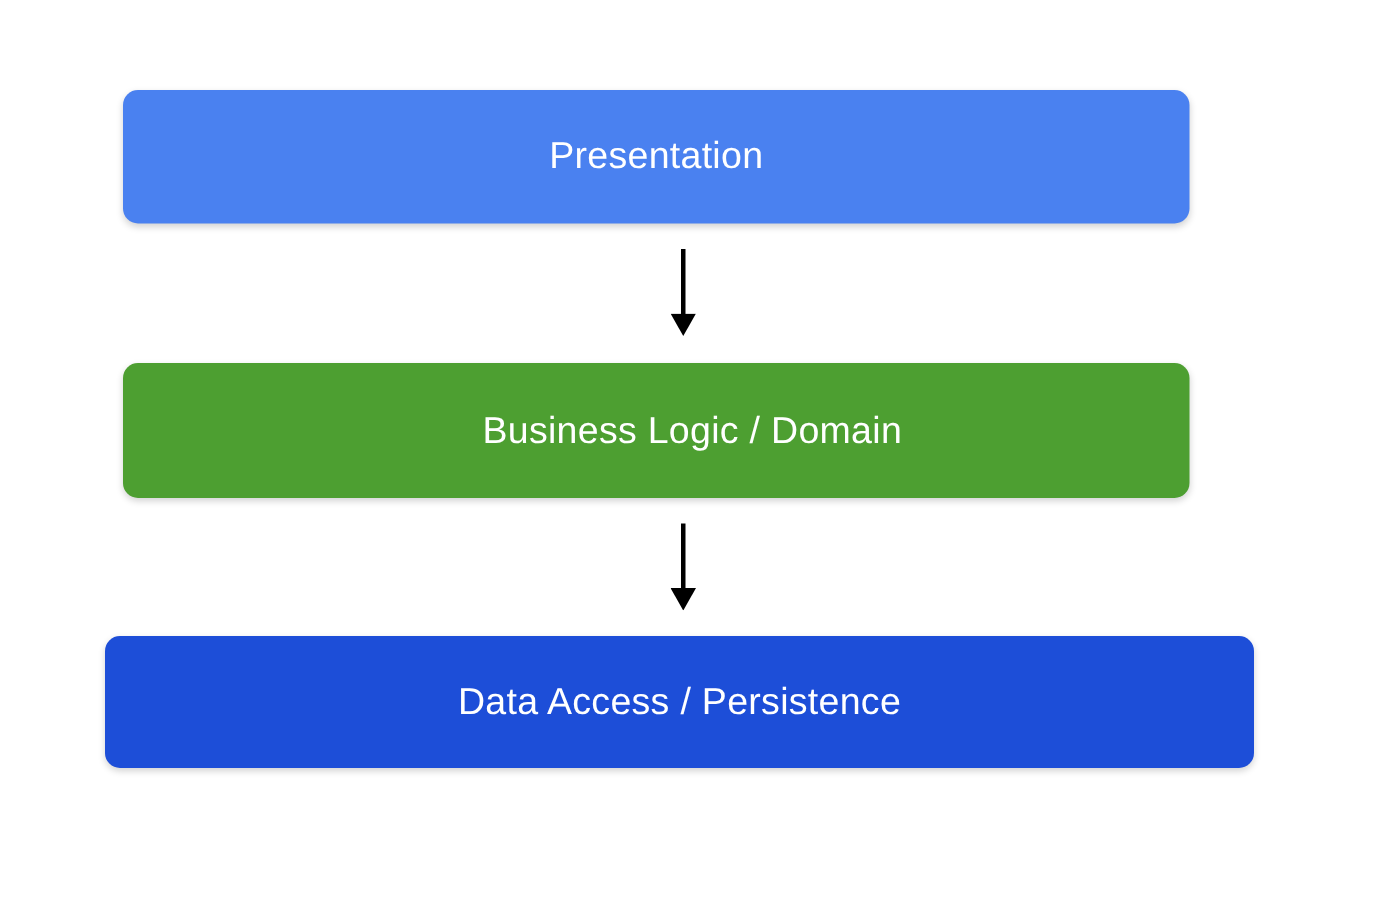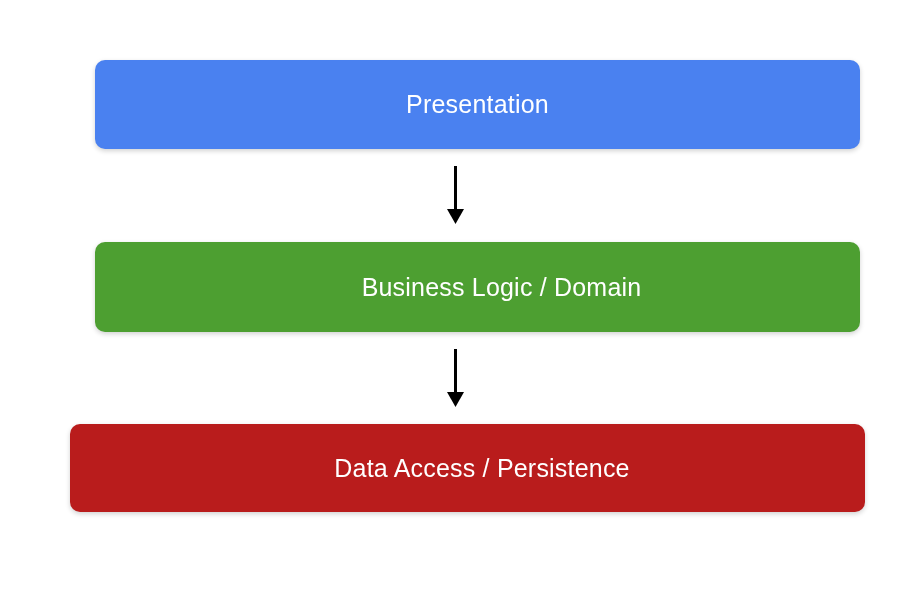--- a/index.html
+++ b/index.html
@@ -8,22 +8,22 @@
   }
   .canvas {
     position: relative;
     width: 916px;
     height: 606px;
     overflow: hidden;
     font-family: "Liberation Sans", sans-serif;
   }
   .layer-box {
     position: absolute;
-    left: 95px;
-    width: 765px;
+    left: 82px;
+    width: 711px;
     height: 89px;
     border-radius: 10px;
     display: flex;
     align-items: center;
     justify-content: center;
     box-shadow: 0 2px 5px rgba(0,0,0,0.18);
   }
   .layer-box.pos-1 { top: 60px; }
   .layer-box.pos-2 { top: 242px; height: 90px; }
   .layer-box.pos-3 { left: 70px; top: 424px; width: 766px; height: 88px; }
@@ -72,17 +72,17 @@
 
   <div class="layer-box pos-2" style="background: rgb(77, 159, 49);">
     <span class="layer-label" style="color: rgb(255, 255, 255); margin-left: 48px;">Business Logic / Domain</span>
   </div>
 
   <div class="arrow pos-2">
     <div class="arrow-line" style="background: rgb(0, 0, 0);"></div>
     <div class="arrow-head" style="background: rgb(0, 0, 0);"></div>
   </div>
 
-  <div class="layer-box pos-3" style="background: #b91c1c; padding-left: 29px;">
+  <div class="layer-box pos-3" style="background: #1d4ed8;">
     <span class="layer-label" style="color: rgb(255, 255, 255);">Data Access / Persistence</span>
   </div>
 
 </div>
 
 </body></html>

